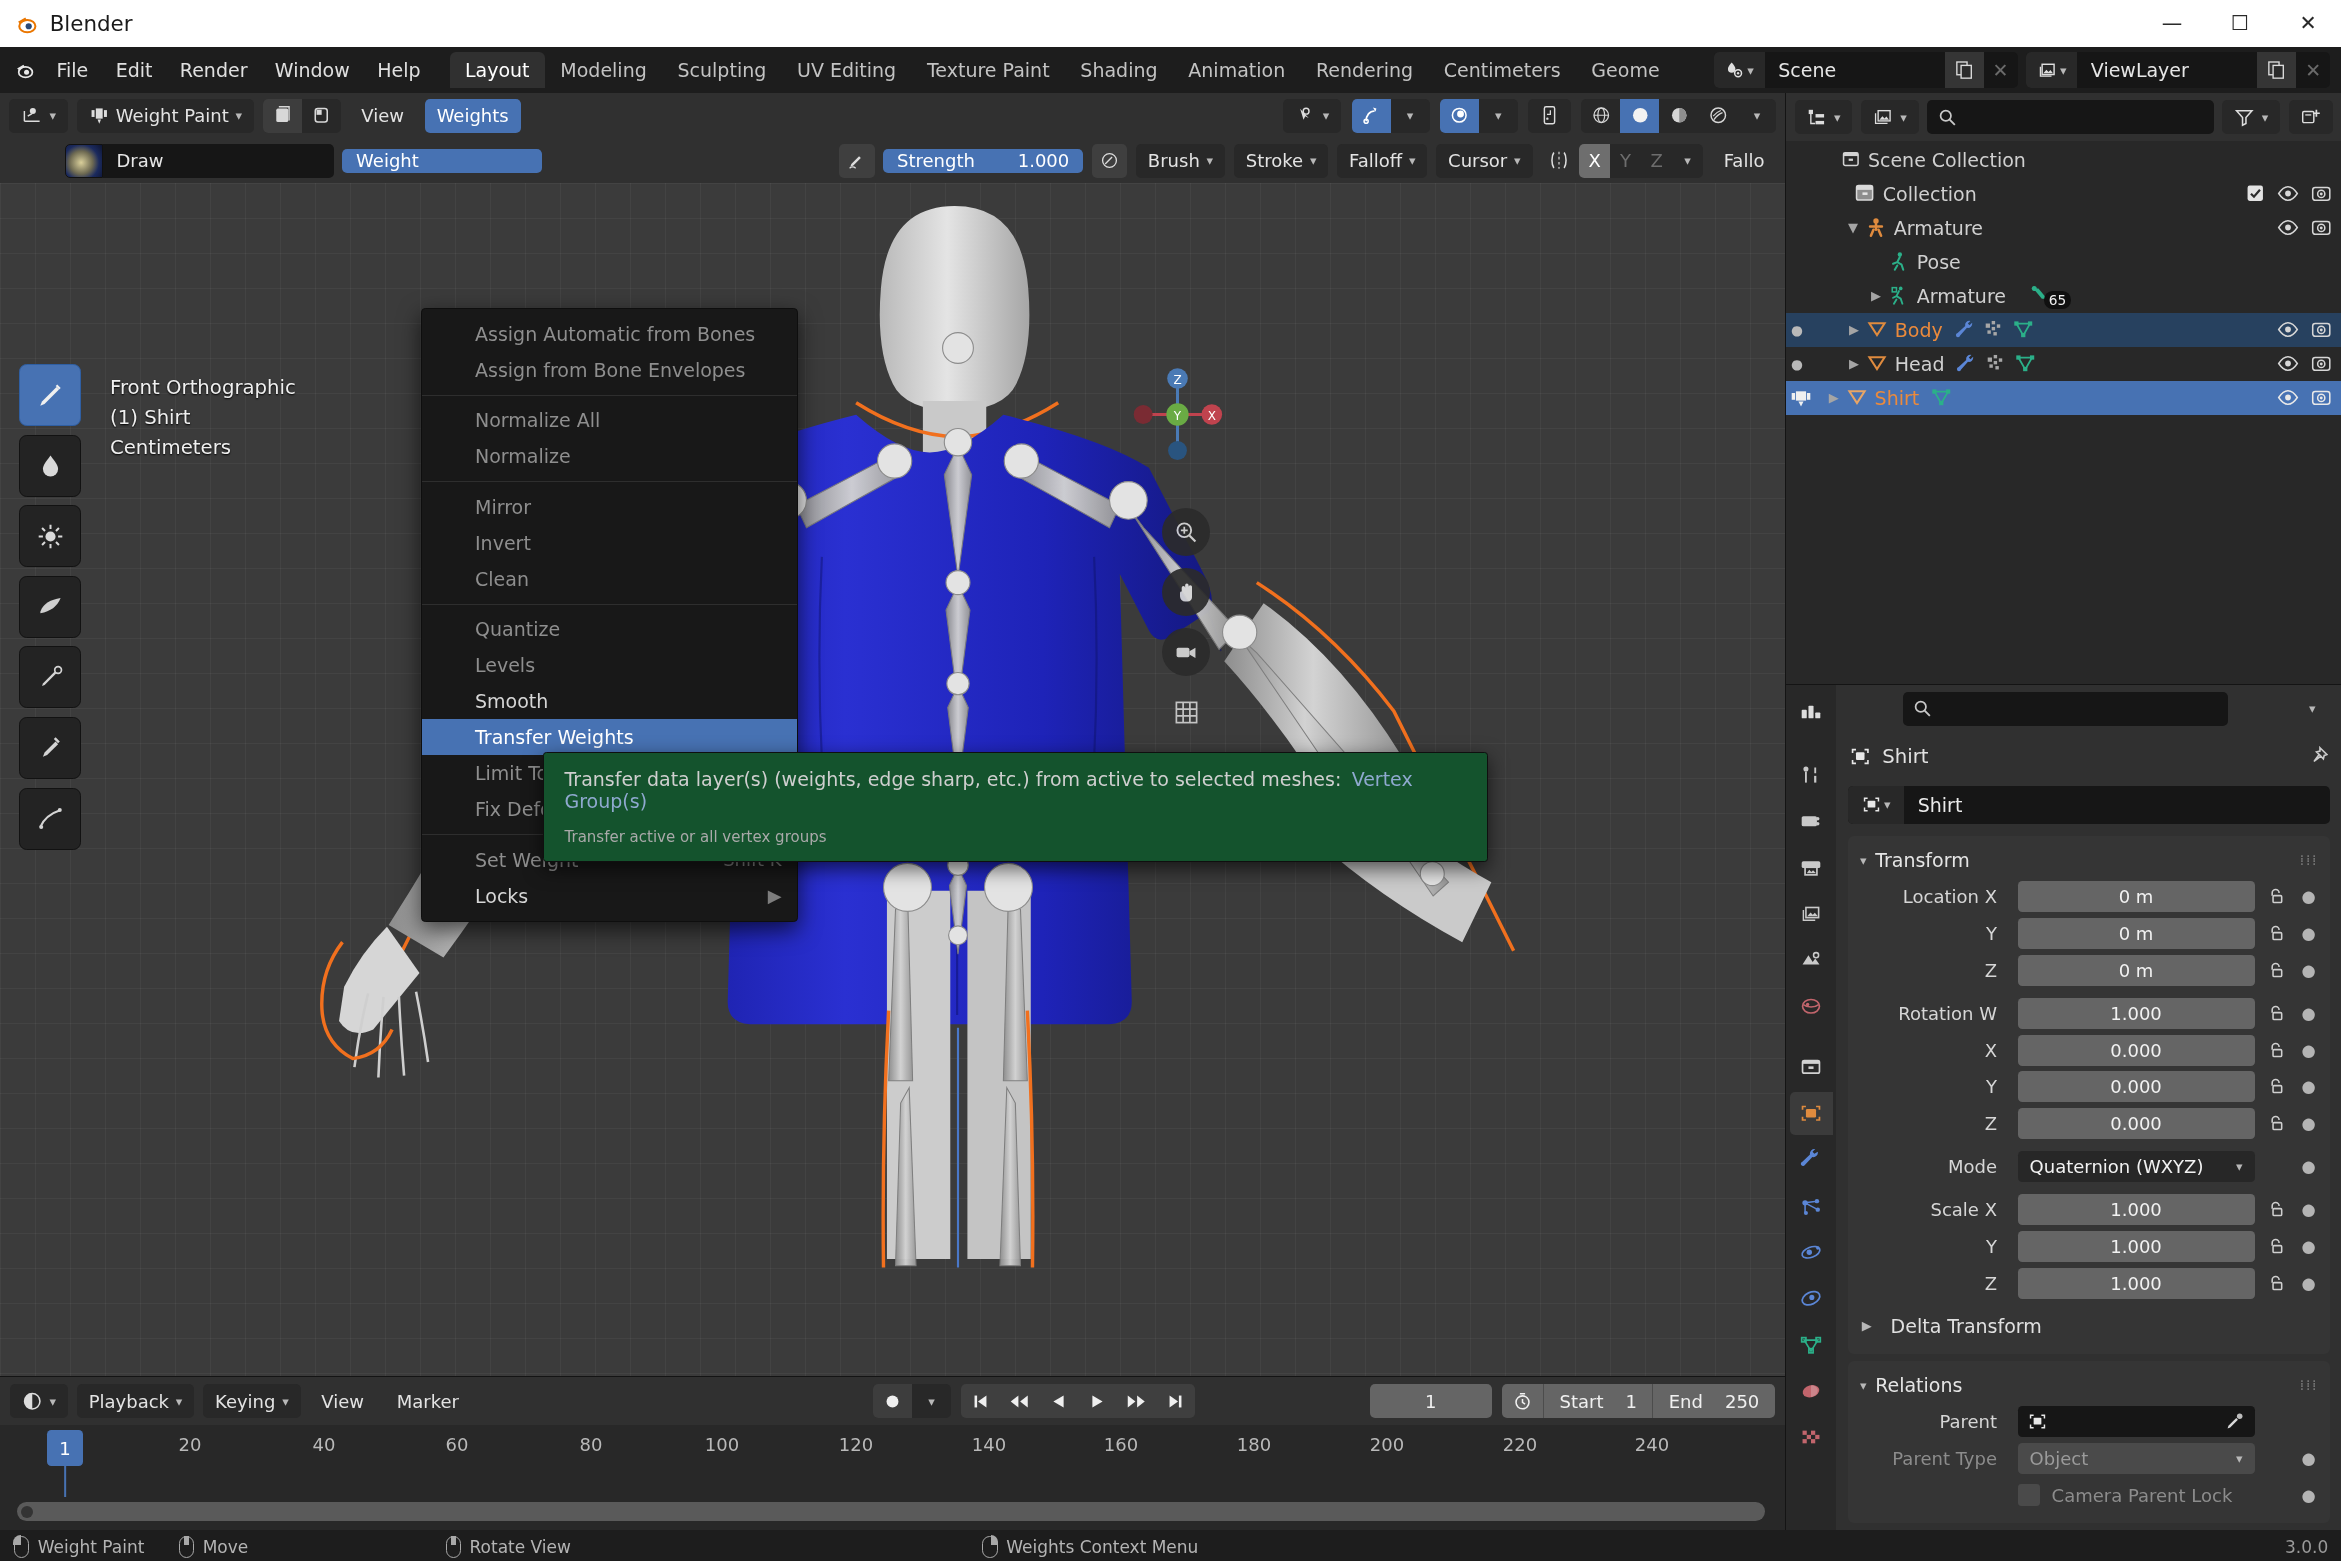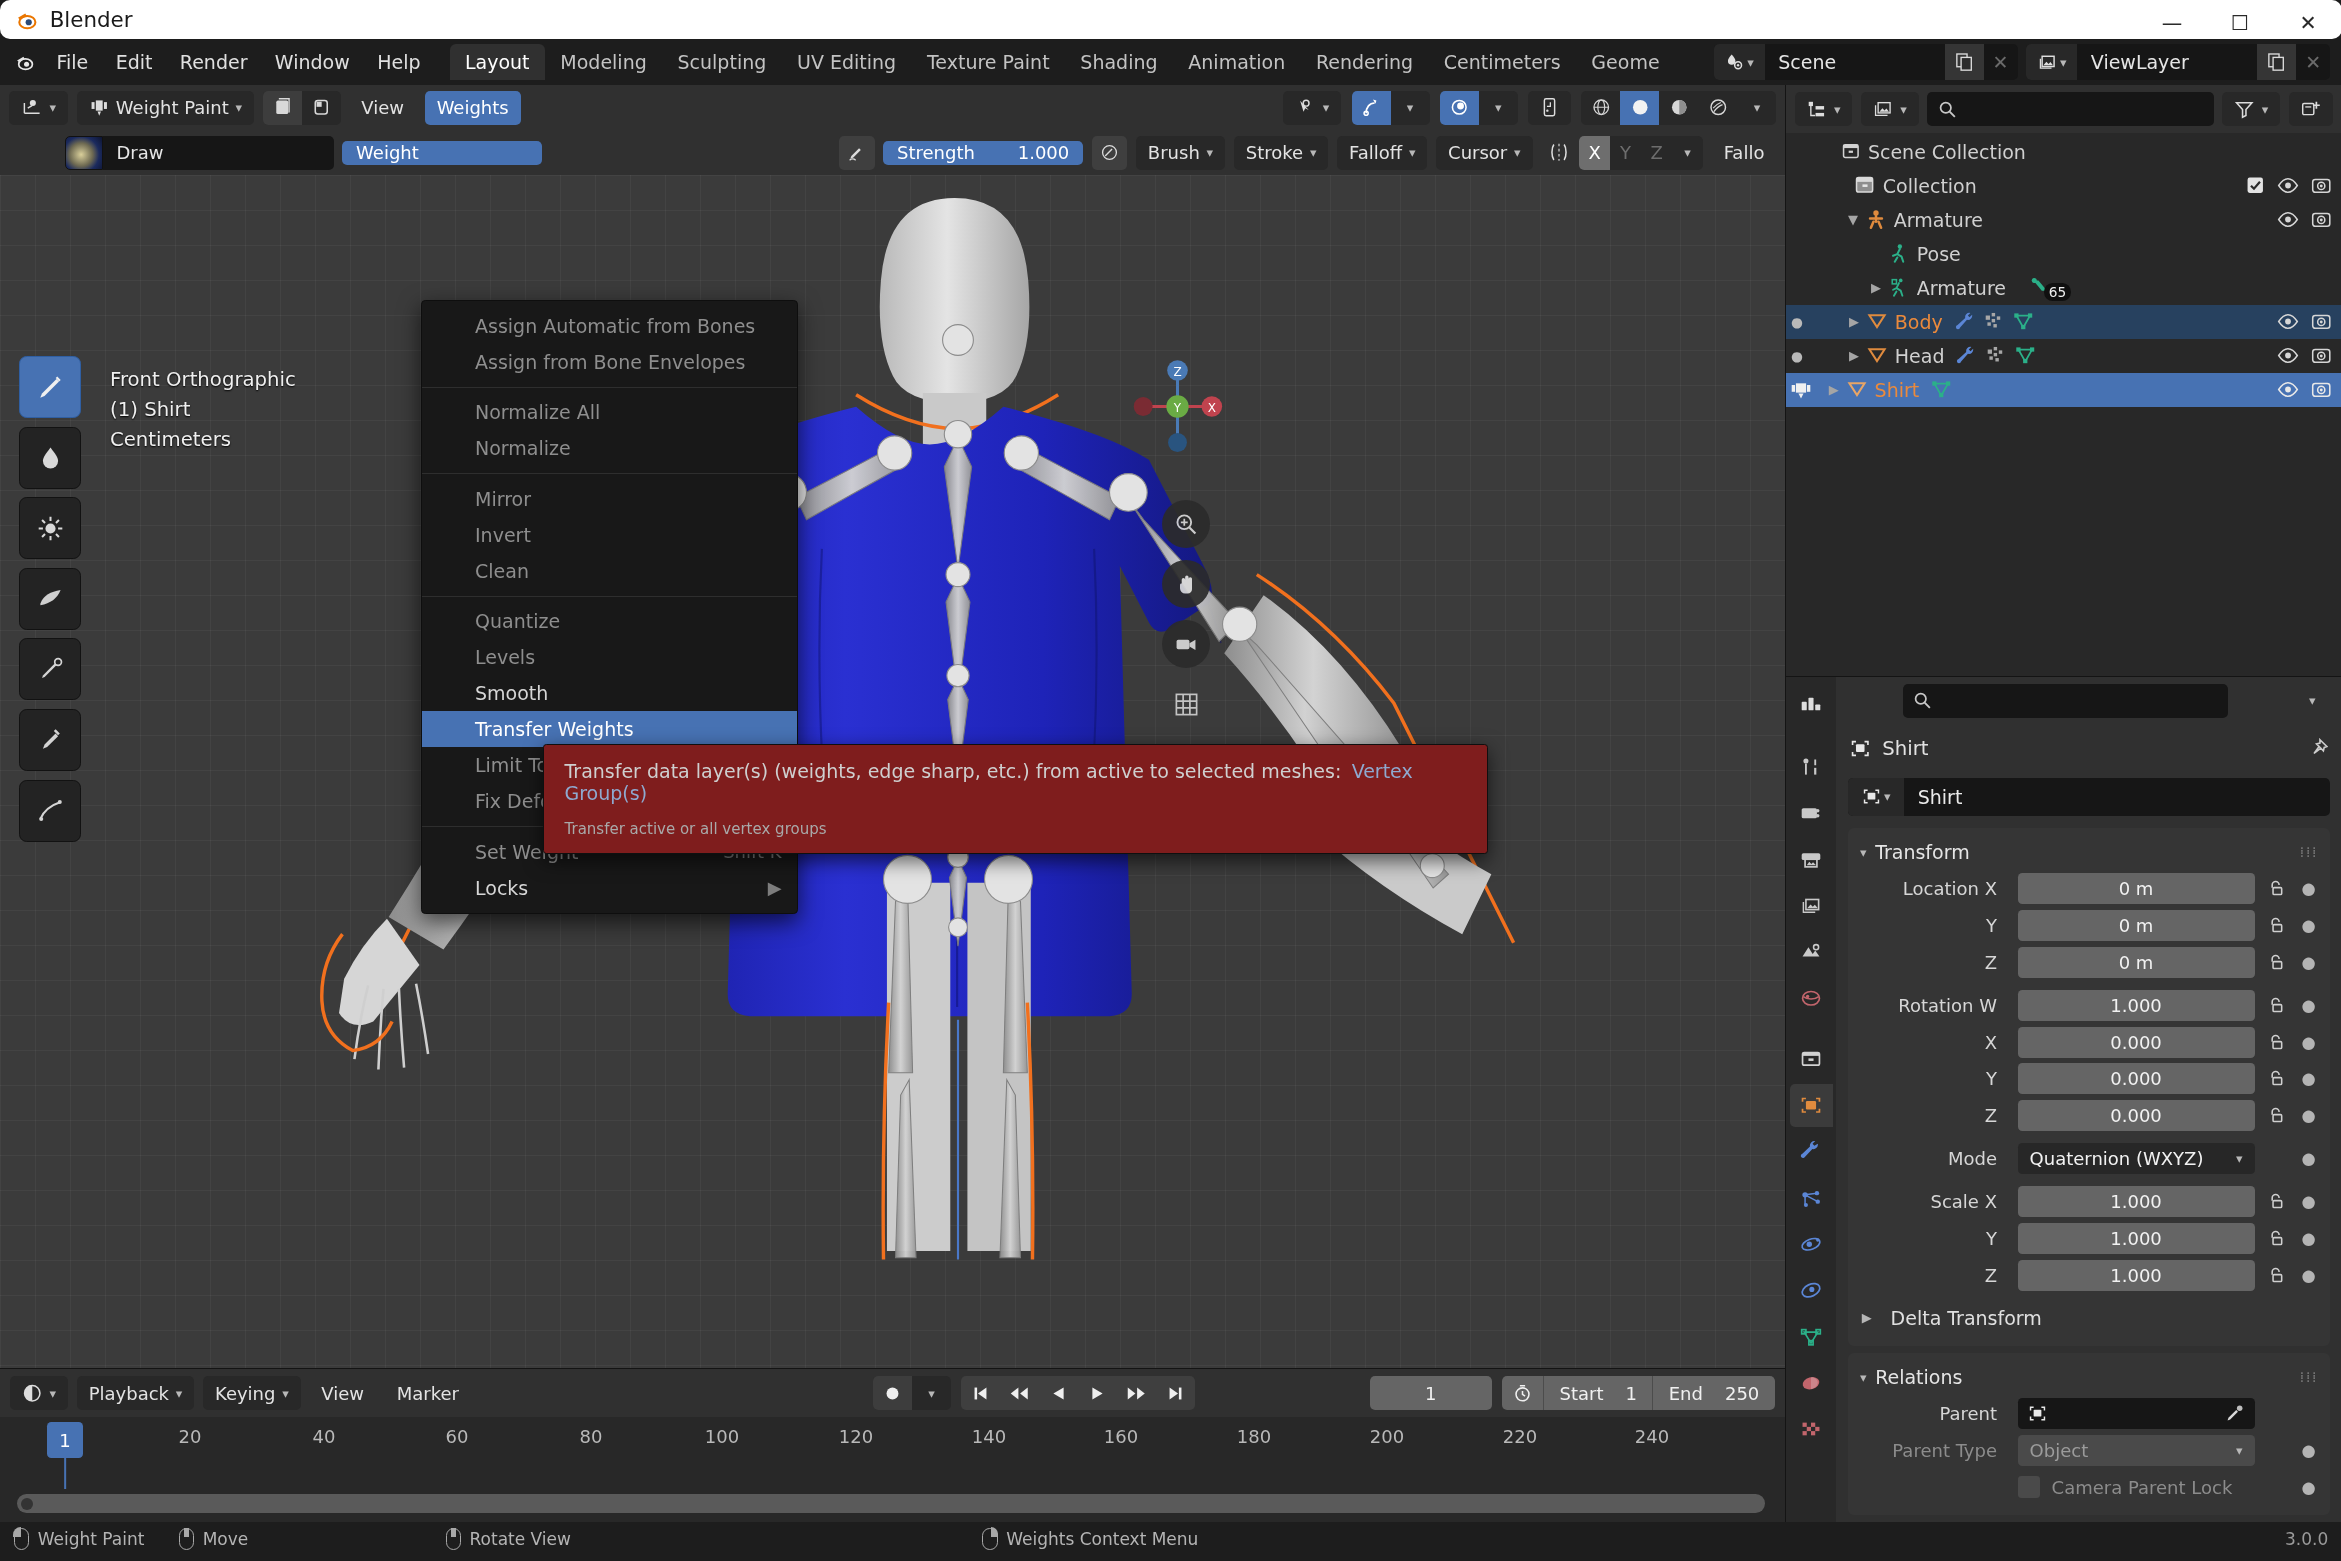--- a/index.html
+++ b/index.html
@@ -1,22 +1,22 @@
 <!DOCTYPE html>
 <html style="font-size:13.7px"><head>
 <meta charset="utf-8">
 <style>
   * { box-sizing: border-box; margin:0; padding:0; }
   html,body { width:2342px; height:1561px; overflow:hidden; background:#1d1d1d;
     font-family:"DejaVu Sans", sans-serif; }
   body { font-size:19px; color:#d4d4d4; }
 
   
-  #titlebar { height:39px; background:#ffffff; display:flex; align-items:center;
-    padding:0 0 0 15.4px; position:relative;border-radius:10px; }
+  #titlebar { height:47px; background:#ffffff; display:flex; align-items:center;
+    padding:0 0 0 15.4px; position:relative; }
   #titlebar .tb-title { color:#1a1a1a; font-size:21.4px; margin-left:10.3px; }
   .winbtns { position:absolute; right:0; top:0; height:45px; display:flex; }
   .winbtn { width:68px; height:45px; display:flex; align-items:center; justify-content:center;
     color:#2a2a2a; font-size:20.5px; }
 
   
   #topbar { height:46px; background:#1d1d1d; display:flex; align-items:center;
     padding:0 6.8px; gap:0; }
   .tb-icon { width:36px; height:36px; display:flex; align-items:center; justify-content:center; }
   .menu-item { padding:5.1px 13.7px; font-size:19px; color:#e0e0e0; border-radius:4.3px; }
@@ -101,21 +101,21 @@
     border:0.9px solid #0e0e0e; border-radius:4.3px; box-shadow:0 7.7px 22px rgba(0,0,0,.62);
     padding:6.8px 0; z-index:40; }
   .mi { height:36px; display:flex; align-items:center; padding:0 15.4px 0 53px;
     font-size:19px; color:#8e8e8e; }
   .mi.enabled { color:#d6d6d6; }
   .mi.sel { background:#4772b3; color:#ffffff; }
   .mi .sc { margin-left:auto; color:#7d7d7d; font-size:18px; }
   .msep { height:0.9px; background:#2e2e2e; margin:6.8px 0; }
 
   
-  #tooltip { position:absolute; left:543px; top:569px; width:945px; background:#7f1d1d;
+  #tooltip { position:absolute; left:543px; top:569px; width:945px; background:#14532d;
     border:0.9px solid #0f0f0f; border-radius:3.4px; box-shadow:0 6.8px 19px rgba(0,0,0,.6);
     padding:15.4px 20.5px; z-index:60; }
   #tooltip .l1 { font-size:19px; color:#cfcfcf; margin-bottom:15.4px; }
   #tooltip .l1 .hl { color:#8fa9cf; margin-left:10.3px; }
   #tooltip .l2 { font-size:15px; color:#a9a9a9; }
 
   
   #outliner { height:591px; background:#282828; display:flex; flex-direction:column;
     border-left:1.7px solid #141414; }
   .ol-header { height:48px; display:flex; align-items:center; gap:8.6px; padding:0 8.6px;

